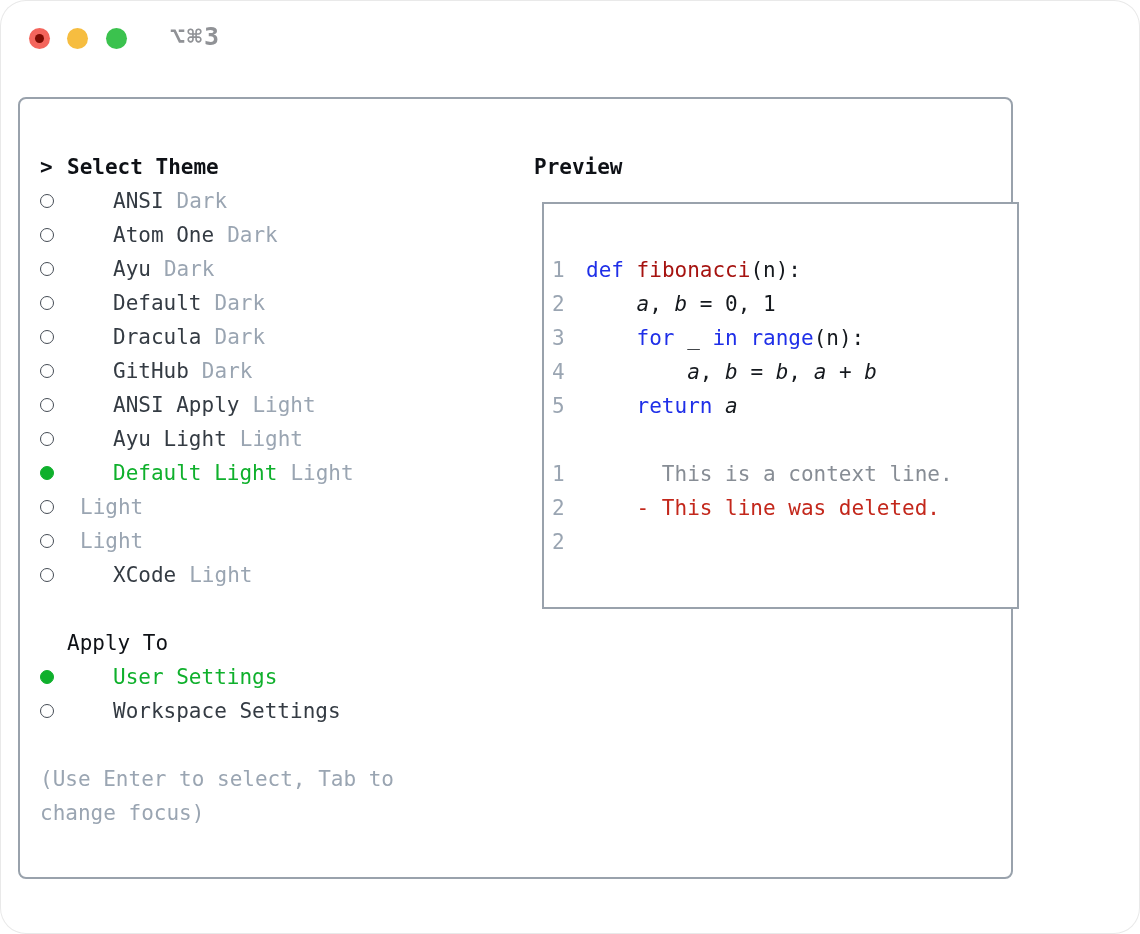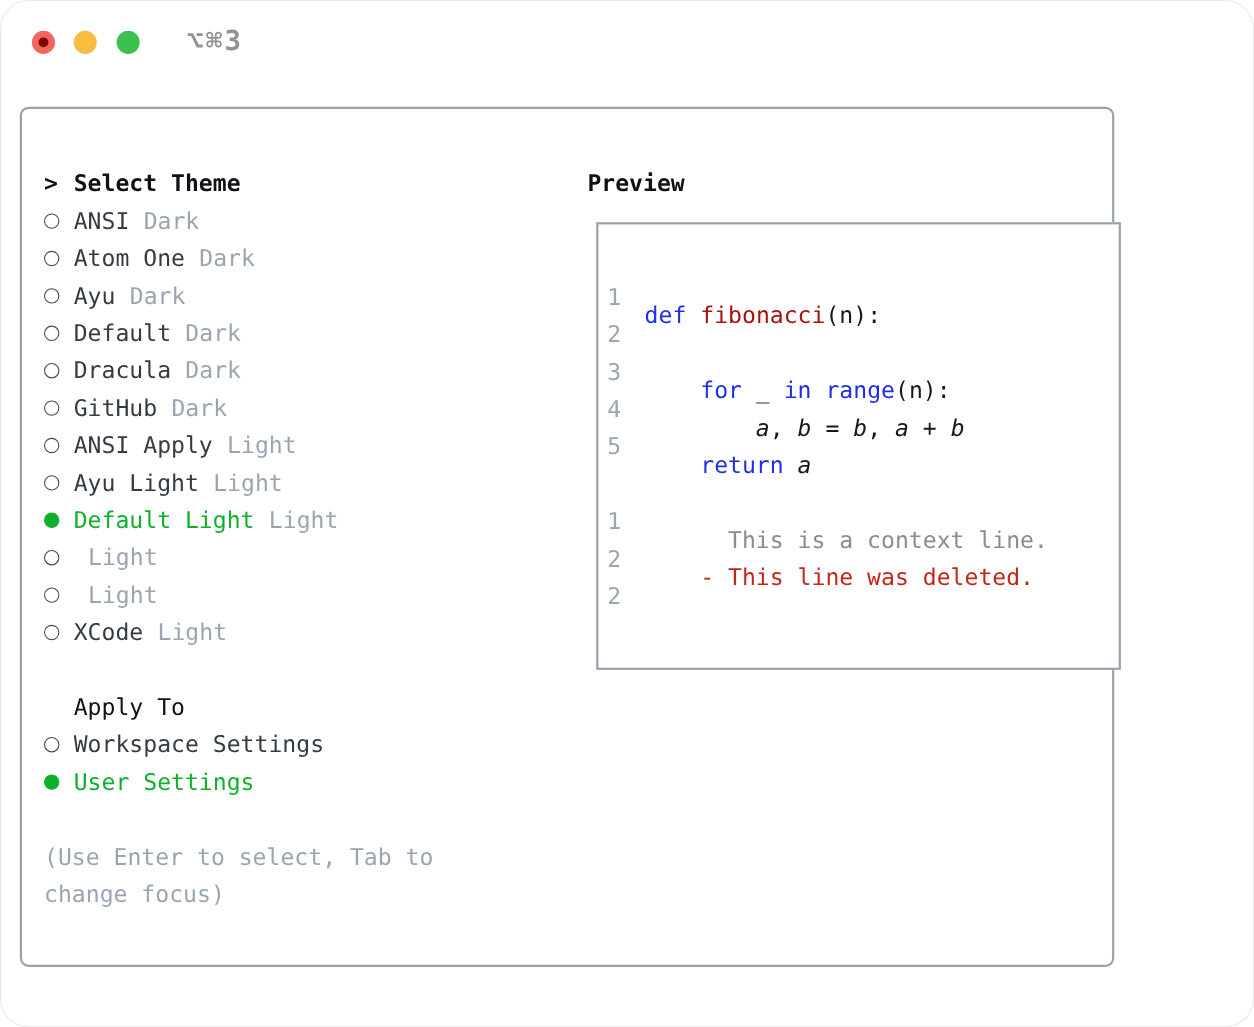--- a/index.html
+++ b/index.html
@@ -27,33 +27,33 @@
   .leftcol{position:absolute;left:20px;top:51px;width:432px;
     font-size:21px;line-height:34px;color:var(--text_dark);}
   .row{display:flex;align-items:center;height:34px;}
   .prompt{width:27px;color:var(--heading_black);font-weight:700;flex:none;}
   .h1{font-weight:700;color:var(--heading_black);white-space:pre;text-align:right;}
   .radio{box-sizing:border-box;width:14px;height:14px;border:1.6px solid #454c55;
     border-radius:50%;margin:0 13px 0 0;flex:none;background:transparent;}
   .theme-row{cursor:default;}
   .theme-row.selected .radio{background:var(--selection_green);border-color:var(--selection_green);}
   .theme-row.selected .tname{color:var(--selection_green);}
-  .tname{white-space:pre;color:var(--text_dark);}
+  .tname{white-space:pre;color:var(--text_dark);margin-left:46px;}
   .tbadge{white-space:pre;color:var(--muted_gray);margin-left:13px;}
   .spacer{height:34px;}
   .apply-header{padding-left:27px;color:var(--heading_black);white-space:pre;}
   .help{color:var(--muted_gray);width:432px;}
   
   .rightcol{position:absolute;left:514px;top:51px;font-size:21px;line-height:34px;}
   .preview-title{height:34px;}
   .preview-box{margin-top:18px;margin-left:8px;width:477px;height:407px;box-sizing:border-box;
     border:2px solid var(--border_gray);padding:49px 0 0 8px;overflow:hidden;background:#fff;}
   .pline{display:flex;height:34px;white-space:pre;}
   .ln{width:34px;flex:none;color:var(--muted_gray);}
-  .codetxt{color:#15191e;white-space:pre;margin-top:17px;}
+  .codetxt{color:#15191e;white-space:pre;}
   .tok-kw{color:var(--keyword_blue);}
   .tok-fn{color:var(--function_red);}
   .tok-var{font-style:italic;}
   .tok-ctx{color:var(--context_gray);}
   .tok-del{color:var(--diff_deleted_red);}
   .tok-add{color:var(--diff_added_green);}
 </style>
 </head>
 <body>
 
@@ -137,43 +137,43 @@
   </div>
         </div>
 
       <div class="spacer"></div>
 
       <div class="row apply-header">
         <span>Apply To</span>
       </div>
 
       <div id="apply-list">
+          <div class="row theme-row selected">
+    <span class="radio"></span>
+    <span class="tname">User Settings</span>
+  </div>
           <div class="row theme-row">
     <span class="radio"></span>
     <span class="tname">Workspace Settings</span>
-  </div>
-          <div class="row theme-row selected">
-    <span class="radio"></span>
-    <span class="tname">User Settings</span>
   </div>
         </div>
 
       <div class="spacer"></div>
 
       <div class="help">(Use Enter to select, Tab to change focus)</div>
     </div>
 
     <div class="rightcol">
       <div class="row preview-title">
         <span class="h1">Preview</span>
       </div>
       <div class="preview-box">
         <div id="preview-lines">
             <div class="pline"><span class="ln">1</span><span class="codetxt"><span class="tok-kw">def</span><span> </span><span class="tok-fn">fibonacci</span><span>(n):</span></span></div>
-            <div class="pline"><span class="ln">2</span></div>
+            <div class="pline"><span class="ln">2</span><span class="codetxt"><span>    </span><span class="tok-var">a</span><span>, </span><span class="tok-var">b</span><span> = 0, 1</span></span></div>
             <div class="pline"><span class="ln">3</span><span class="codetxt"><span>    </span><span class="tok-kw">for</span><span> _ </span><span class="tok-kw">in</span><span> </span><span class="tok-kw">range</span><span>(n):</span></span></div>
             <div class="pline"><span class="ln">4</span><span class="codetxt"><span>        </span><span class="tok-var">a</span><span>, </span><span class="tok-var">b</span><span> = </span><span class="tok-var">b</span><span>, </span><span class="tok-var">a</span><span> + </span><span class="tok-var">b</span></span></div>
             <div class="pline"><span class="ln">5</span><span class="codetxt"><span>    </span><span class="tok-kw">return</span><span> </span><span class="tok-var">a</span></span></div>
             <div class="pline"><span class="ln"></span><span class="codetxt"></span></div>
             <div class="pline"><span class="ln">1</span><span class="codetxt"><span class="tok-ctx">      This is a context line.</span></span></div>
             <div class="pline"><span class="ln">2</span><span class="codetxt"><span class="tok-del">    - This line was deleted.</span></span></div>
             <div class="pline"><span class="ln">2</span></div>
           </div>
       </div>
     </div>

